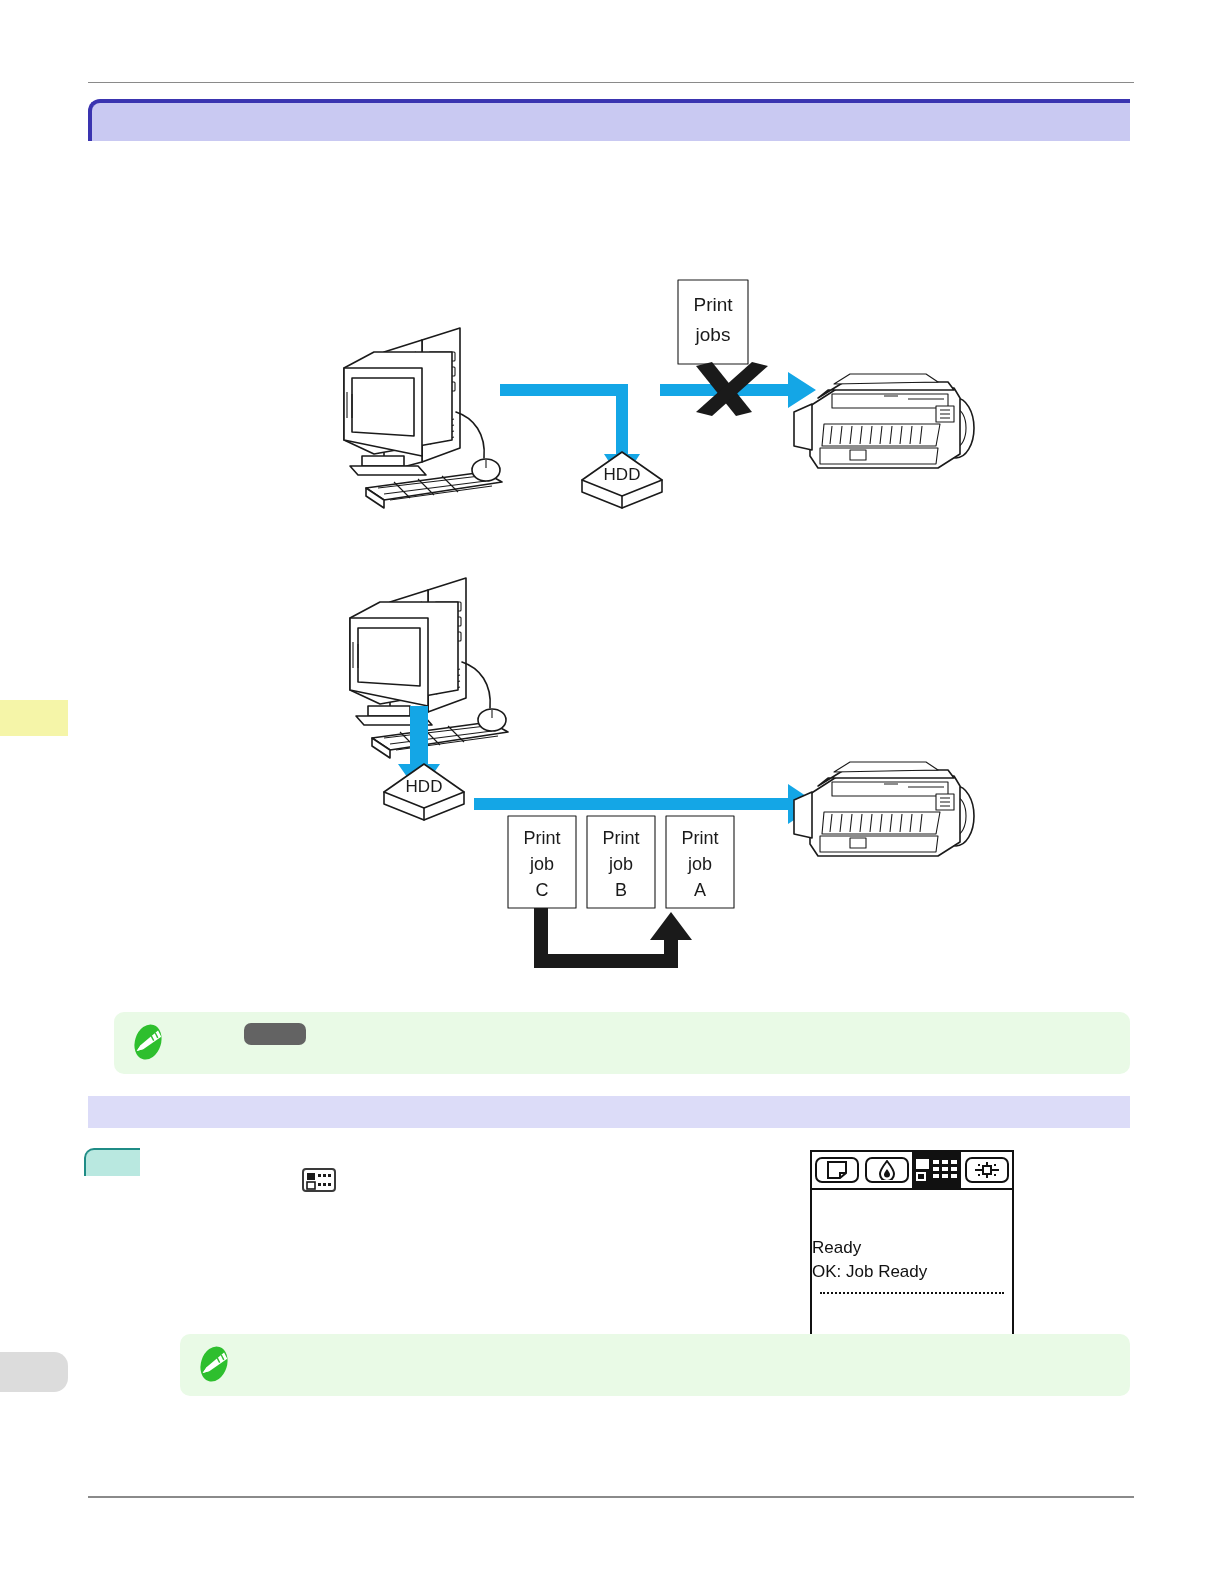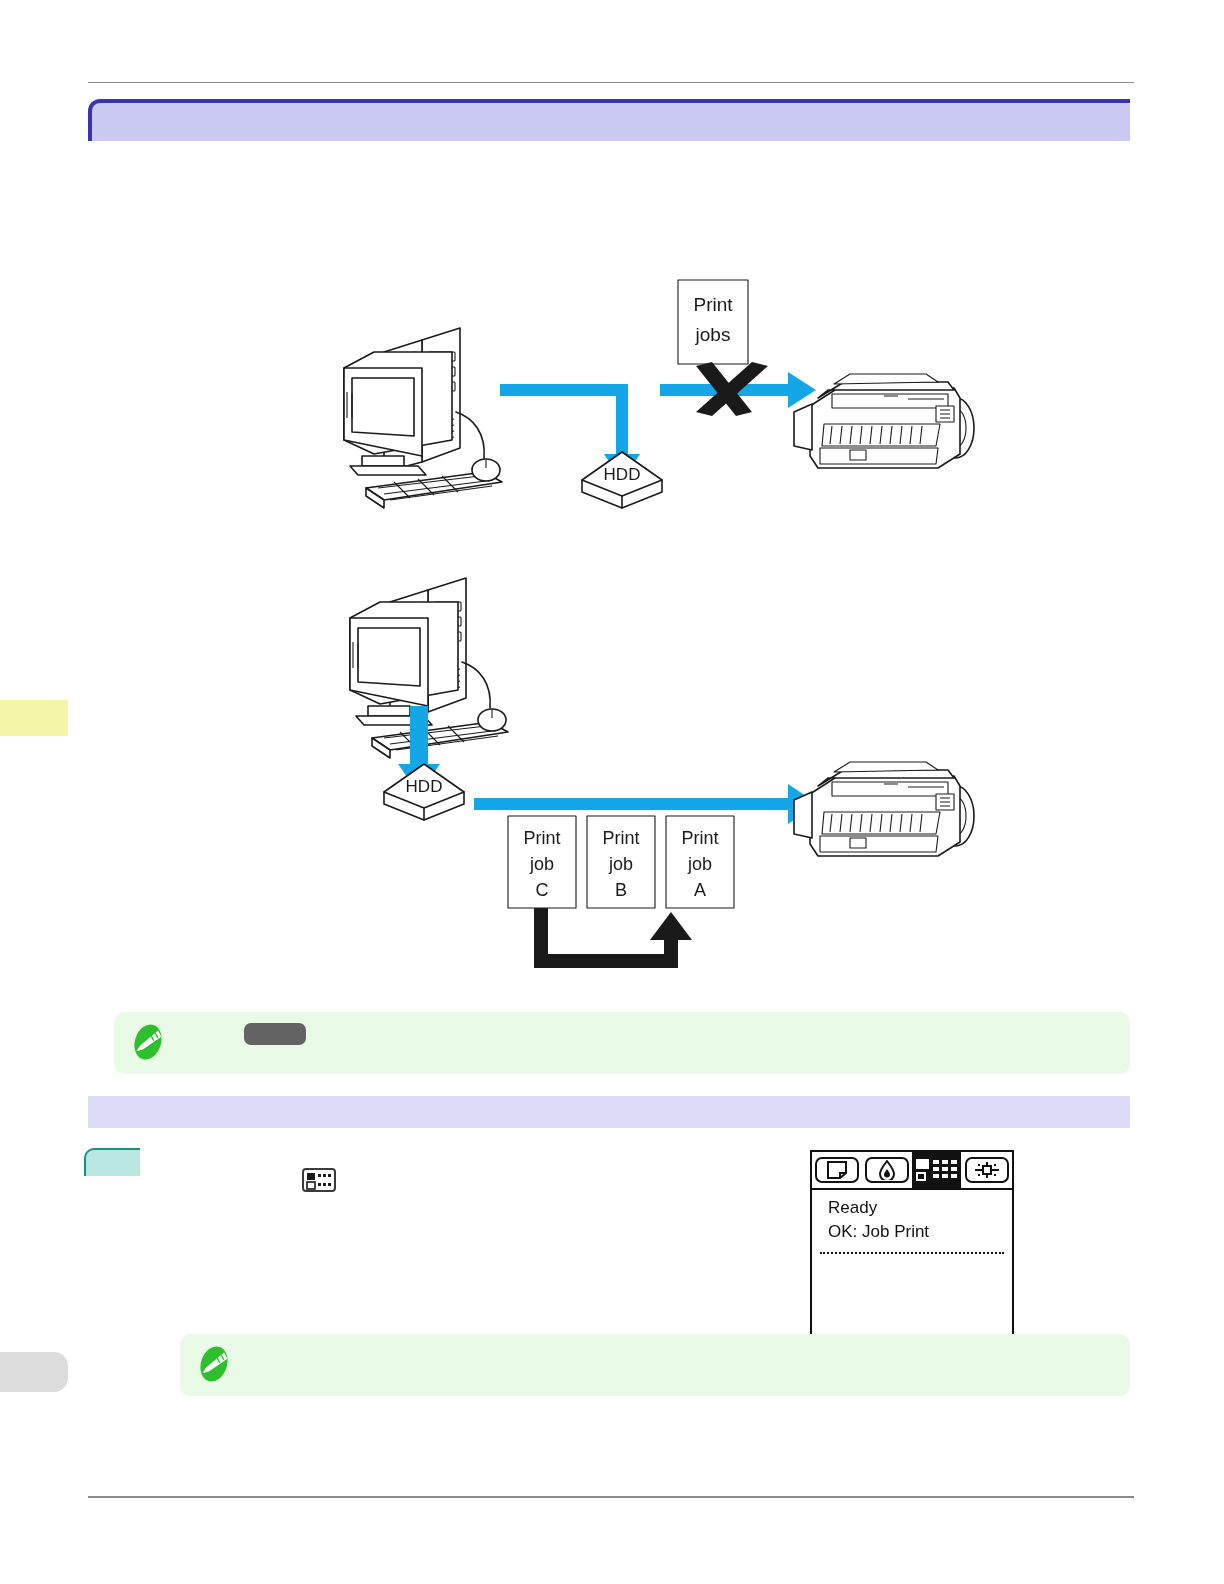--- a/index.html
+++ b/index.html
@@ -81,21 +81,21 @@
     flex:1;display:flex;align-items:center;justify-content:center;
     border-right:1px solid #ffffff;position:relative;
   }
   .lcd-tab.active{background:#111;}
   .lcd-tab .chip{
     width:44px;height:26px;border:2px solid #111;border-radius:7px;
     display:flex;align-items:center;justify-content:center;background:#fff;
     box-sizing:border-box;
   }
   .lcd-tab.active .chip{border:none;background:transparent;width:46px;height:28px;}
-  .lcd-screen{padding:6px 8px 0 16px;position:relative;height:146px;box-sizing:border-box;}
+  .lcd-screen{padding:6px 8px 0 0;position:relative;height:146px;box-sizing:border-box;margin-top:40px;}
   .lcd-line{font-size:17px;line-height:24px;color:#111;white-space:nowrap;}
   .lcd-dots{
     position:absolute;left:8px;right:8px;top:62px;height:0;
     border-top:2px dotted #111;
   }
 </style>
 </head>
 <body>
 
 <div class="page">
@@ -326,21 +326,21 @@
             <rect x="9" y="5" width="8" height="8" fill="#fff" stroke="#111" stroke-width="2"></rect>
             <path d="M5 3 L5 5 M13 1 L13 4 M21 3 L21 5" stroke="#111" stroke-width="2"></path>
             <path d="M5 13 L5 15 M13 14 L13 17 M21 13 L21 15" stroke="#111" stroke-width="2"></path>
           </svg>
         </div>
       </div>
 
     </div>
     <div class="lcd-screen">
       <div class="lcd-line">Ready</div>
-      <div class="lcd-line">OK: Job Print</div>
+      <div class="lcd-line">OK: Job Ready</div>
       <div class="lcd-dots"></div>
     </div>
   </div>
 
   <div class="note note-2">
     <svg class="note-icon" viewBox="0 0 36 44">
       <ellipse cx="18" cy="22" rx="13" ry="18" fill="#2ebf2e" transform="rotate(18 18 22)"></ellipse>
       <g transform="rotate(18 18 22)">
         <path d="M24 8 L29 13 L16 30 L10 34 L12 27 Z" fill="#ffffff"></path>
         <path d="M12 27 L10 34 L16 30 Z" fill="#ffffff"></path>

